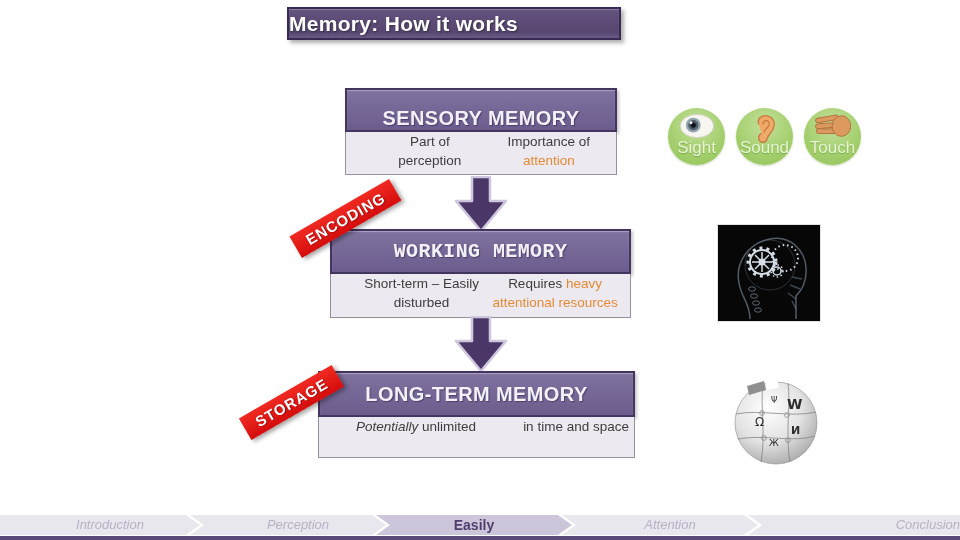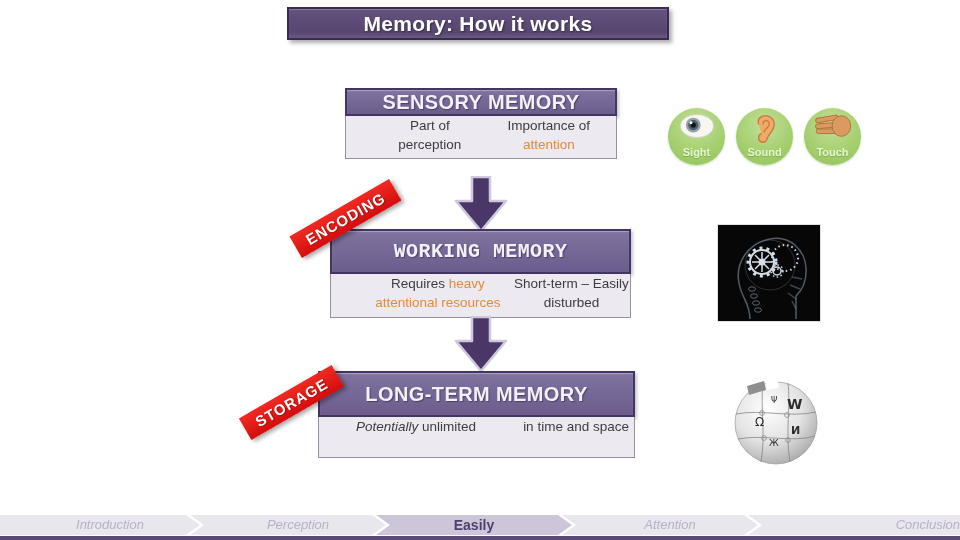--- a/index.html
+++ b/index.html
@@ -1,24 +1,24 @@
 <!DOCTYPE html>
 <html><head>
 <meta charset="utf-8">
 <style>
   html,body{margin:0;padding:0;background:#fff;}
   #slide{position:relative;width:960px;height:540px;background:#ffffff;overflow:hidden;
          font-family:"Liberation Sans",sans-serif;}
 
   
-  .title-banner{position:absolute;left:287px;top:7px;width:382px;height:33px;
+  .title-banner{position:absolute;left:287px;top:7px;width:334px;height:33px;
     background:linear-gradient(180deg,#63527f 0%,#57466f 80%,#6a5a86 100%);
     border:2px solid #382b53;box-sizing:border-box;
     box-shadow:3px 3px 4px rgba(110,110,110,.55), inset 0 1px 1px rgba(255,255,255,.25);
-    display:flex;align-items:center;justify-content:center;}
+    display:flex;align-items:center;justify-content:flex-start;}
   .title-banner span{color:#fff;font-size:21px;font-weight:bold;letter-spacing:.3px;
     text-shadow:1px 1px 2px rgba(0,0,0,.4);}
 
   
   .flow-box{position:absolute;box-sizing:border-box;}
   .flow-head{background:linear-gradient(180deg,#80739f 0%,#6b5c8d 100%);
     border:2px solid #443460;box-sizing:border-box;
     box-shadow:inset 0 1px 1px rgba(255,255,255,.35), 2px 2px 3px rgba(130,130,130,.45);
     display:flex;align-items:center;justify-content:center;}
   .flow-head span{color:#f3f0f6;font-weight:bold;font-size:20px;letter-spacing:.4px;
@@ -37,21 +37,21 @@
     color:#fff;font-weight:bold;font-size:15px;letter-spacing:1px;padding:4px 13px;
     transform:rotate(-30deg);box-shadow:2px 3px 4px rgba(0,0,0,.35);
     text-shadow:1px 1px 1px rgba(120,0,0,.6);}
 
   
   .sense-badge{position:absolute;width:57px;height:57px;border-radius:50%;
     background:radial-gradient(circle at 50% 30%,#c3e09b 0%,#a3ce6c 60%,#94c35b 100%);
     box-shadow:0 1px 2px rgba(120,160,80,.4);}
   .sense-badge svg{position:absolute;left:50%;top:5px;transform:translateX(-50%);}
   .sense-label{position:absolute;left:0;right:0;bottom:7px;text-align:center;
-    color:#e9f5d3;font-weight:bold;font-size:11px;text-shadow:0 1px 1px rgba(110,160,70,.8);}
+    color:#e9f5d3;font-weight:normal;font-size:17px;text-shadow:0 1px 1px rgba(110,160,70,.8);}
 
   
   .brain-pic{position:absolute;left:718px;top:225px;width:102px;height:96px;
     box-shadow:0 0 0 1px #e2e2e2;}
   .wiki-pic{position:absolute;left:731px;top:376px;width:90px;height:90px;}
 
   
   .nav-bar{position:absolute;left:0;top:515px;width:960px;height:20px;}
   .nav-seg{position:absolute;top:0;height:20px;line-height:20px;text-align:center;
     background:#e9e7ee;color:#b7b1c4;font-style:italic;font-size:13px;padding-left:20px;
@@ -66,40 +66,40 @@
 </head>
 <body>
 
 <div id="slide">
 
   <div class="title-banner">
     <span>Memory: How it works</span>
   </div>
 
   <div class="flow-box" style="left:345px;top:88px;width:272px;">
-    <div class="flow-head" style="height:28px;align-items:flex-end;">
+    <div class="flow-head" style="height:44px;align-items:flex-end;">
       <span>SENSORY MEMORY</span>
     </div>
     <div class="flow-body" style="height:43px;">
       <div><span>Part of perception</span></div>
       <div><span>Importance of </span><span class="hl">attention</span></div>
     </div>
   </div>
 
   <svg class="down-arrow" style="left:453px;top:176px;" viewBox="0 0 56 58">
     <path d="M19 1 H37 V25 H53 L28 55 L3 25 H19 Z" fill="#4a3768" stroke="#cfc7de" stroke-width="2.5" stroke-linejoin="round"></path>
   </svg>
 
   <div class="flow-box" style="left:330px;top:229px;width:301px;">
     <div class="flow-head" style="height:45px;font-family:Liberation Mono, monospace;">
       <span>WORKING MEMORY</span>
     </div>
     <div class="flow-body" style="height:44px;">
+      <div><span>Short-term – Easily disturbed</span></div>
       <div><span>Requires </span><span class="hl">heavy attentional resources</span></div>
-      <div><span>Short-term – Easily disturbed</span></div>
     </div>
   </div>
 
   <svg class="down-arrow" style="left:453px;top:316px;" viewBox="0 0 56 58">
     <path d="M19 1 H37 V25 H53 L28 55 L3 25 H19 Z" fill="#4a3768" stroke="#cfc7de" stroke-width="2.5" stroke-linejoin="round"></path>
   </svg>
 
   <div class="flow-box" style="left:318px;top:371px;width:317px;">
     <div class="flow-head" style="height:46px;">
       <span>LONG-TERM MEMORY</span>

